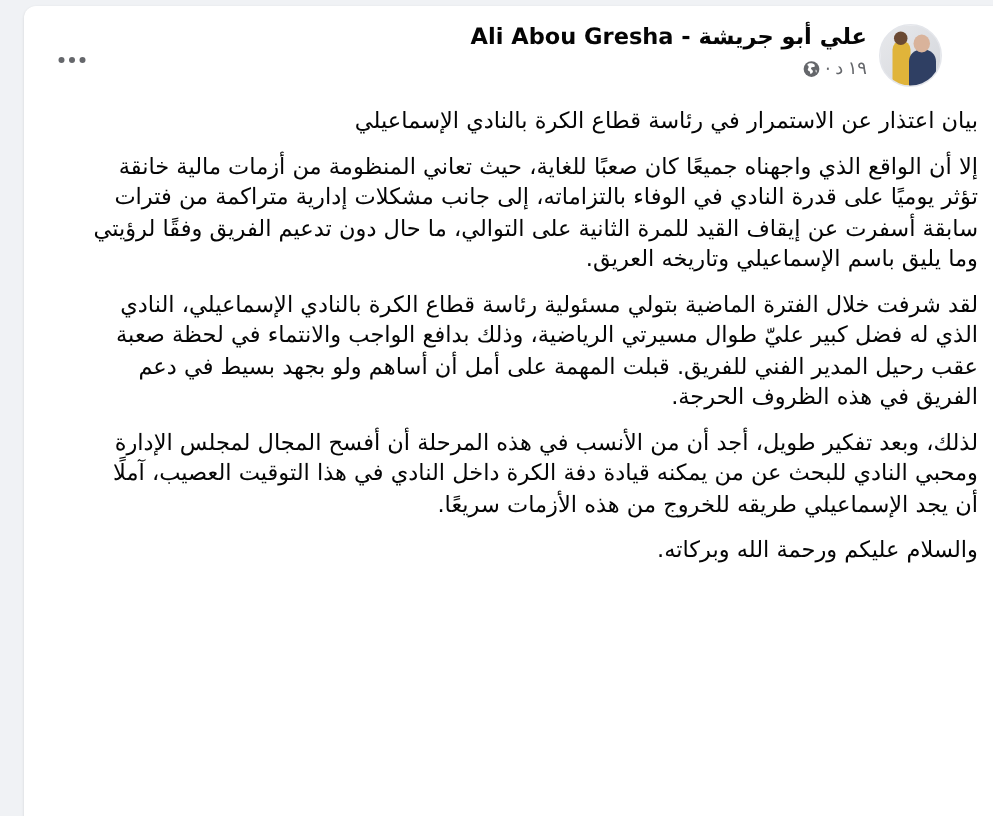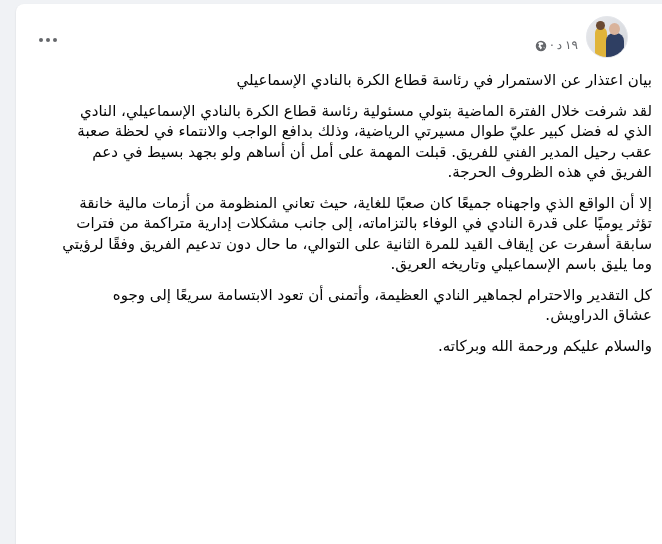--- a/index.html
+++ b/index.html
@@ -141,43 +141,45 @@
 <body>
 
 <div class="card">
   <div class="header">
     <div class="avatar">
       <div class="p1"></div>
       <div class="p1h"></div>
       <div class="p2"></div>
       <div class="p2h"></div>
     </div>
+    <div class="author">علي أبو جريشة - Ali Abou Gresha</div>
     <div class="meta">
       <span style="direction: rtl; font-family: Liberation Serif, serif;">١٩ د</span>
       <span>·</span>
       <svg class="globe" viewBox="0 0 16 16">
         <circle cx="8" cy="8" r="7" fill="#65676b"></circle>
         <path d="M4 4.5 C5.5 5 6 6.5 5 7.5 C4.2 8.3 5 10 6.5 10.2 L7 12.5 C8.5 12 9.5 11 9.2 9.8 C9 8.8 7.8 8.5 7.5 7.5 C7.3 6.8 8.5 6 9.8 6.3 C10.8 6.5 11.3 5.2 10.6 4 C9.5 3 7 2.6 5.5 3.2 Z" fill="#ffffff"></path>
         <path d="M11.8 8.5 C12.6 9 12.9 10.4 12.2 11.4 C11.8 11 11.4 9.8 11.8 8.5 Z" fill="#ffffff"></path>
       </svg>
     </div>
     <div class="more">
       <span></span>
       <span></span>
       <span></span>
     </div>
   </div>
 
   <div class="body">
     <p>بيان اعتذار عن الاستمرار في رئاسة قطاع الكرة بالنادي الإسماعيلي</p>
+    <p>إلا أن الواقع الذي واجهناه جميعًا كان صعبًا للغاية، حيث تعاني المنظومة من أزمات مالية خانقة
+تؤثر يوميًا على قدرة النادي في الوفاء بالتزاماته، إلى جانب مشكلات إدارية متراكمة من فترات
+سابقة أسفرت عن إيقاف القيد للمرة الثانية على التوالي، ما حال دون تدعيم الفريق وفقًا لرؤيتي
+وما يليق باسم الإسماعيلي وتاريخه العريق.</p>
     <p>لقد شرفت خلال الفترة الماضية بتولي مسئولية رئاسة قطاع الكرة بالنادي الإسماعيلي، النادي
 الذي له فضل كبير عليّ طوال مسيرتي الرياضية، وذلك بدافع الواجب والانتماء في لحظة صعبة
 عقب رحيل المدير الفني للفريق. قبلت المهمة على أمل أن أساهم ولو بجهد بسيط في دعم
 الفريق في هذه الظروف الحرجة.</p>
-    <p>إلا أن الواقع الذي واجهناه جميعًا كان صعبًا للغاية، حيث تعاني المنظومة من أزمات مالية خانقة
-تؤثر يوميًا على قدرة النادي في الوفاء بالتزاماته، إلى جانب مشكلات إدارية متراكمة من فترات
-سابقة أسفرت عن إيقاف القيد للمرة الثانية على التوالي، ما حال دون تدعيم الفريق وفقًا لرؤيتي
-وما يليق باسم الإسماعيلي وتاريخه العريق.</p>
-    <p>كل التقدير والاحترام لجماهير النادي العظيمة، وأتمنى أن تعود الابتسامة سريعًا إلى وجوه
-عشاق الدراويش.</p>
+    <p>لذلك، وبعد تفكير طويل، أجد أن من الأنسب في هذه المرحلة أن أفسح المجال لمجلس الإدارة
+ومحبي النادي للبحث عن من يمكنه قيادة دفة الكرة داخل النادي في هذا التوقيت العصيب، آملًا
+أن يجد الإسماعيلي طريقه للخروج من هذه الأزمات سريعًا.</p>
     <p>والسلام عليكم ورحمة الله وبركاته.</p>
   </div>
 </div>
 
 </body></html>

